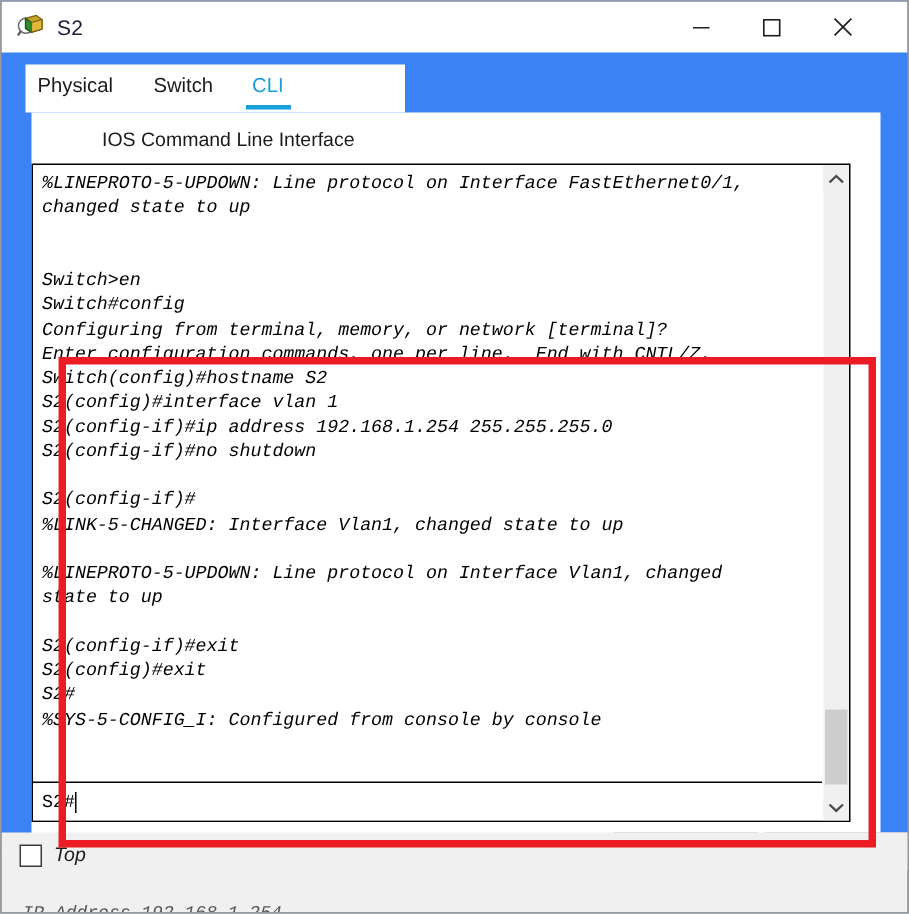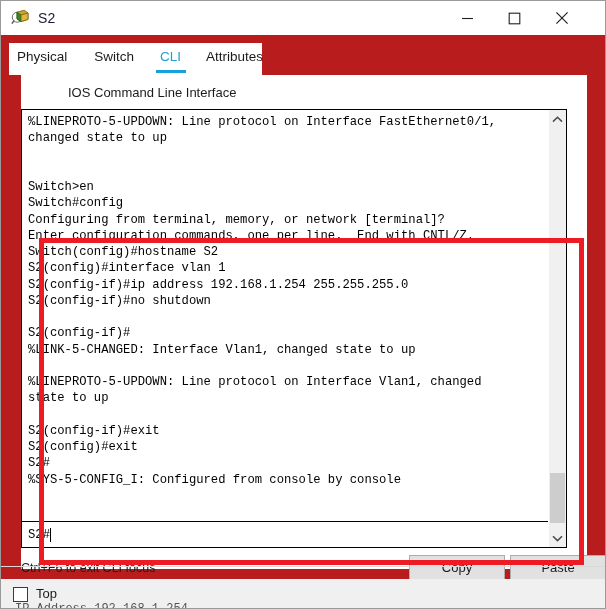--- a/index.html
+++ b/index.html
@@ -16,21 +16,21 @@
   }
 
   
   #window {
     position: absolute;
     left: 0; top: 0;
     width: 606px;
     height: 609px;
     box-sizing: border-box;
     border: 1px solid #9a9a9a;
-    background: #b91c1c;
+    background: #3b82f6;
     overflow: hidden;
   }
 
   
   #titlebar {
     position: absolute;
     left: 0; top: 0;
     width: 604px;
     height: 34px;
     background: #ffffff;
@@ -61,21 +61,21 @@
     background: transparent;
   }
   #btn-min  { right: 115px; }
   #btn-max  { right: 68px; }
   #btn-close{ right: 20px; }
   .winbtn svg { display: block; }
 
   
   #tabstrip {
     position: absolute;
-    left: 8px; top: 42px;
+    left: 16px; top: 42px;
     width: 253px;
     height: 32px;
     background: #ffffff;
     display: flex;
     align-items: flex-start;
   }
   .tab {
     position: relative;
     font-size: 13.5px;
     color: #1b1b1b;
@@ -132,20 +132,21 @@
     right: 18px;
     bottom: 26px;
     padding: 4px 3px 0 6px;
     box-sizing: border-box;
     font-family: "Liberation Mono", "DejaVu Sans Mono", monospace;
     font-size: 12.2px;
     line-height: 16.25px;
     color: #000000;
     white-space: pre;
     overflow: hidden;
+    font-style: italic;
   }
   #terminal-out .ln { display: block; height: 16.25px; }
 
   
   #cmd-row {
     position: absolute;
     left: 0; bottom: 0;
     right: 18px;
     height: 26px;
     border-top: 1px solid #000000;
@@ -233,22 +234,23 @@
     box-sizing: border-box;
   }
   #btn-copy  { left: 388px; width: 96px; }
   #btn-paste { left: 489px; width: 96px; }
 
   
   #bottombar {
     position: absolute;
     left: 0; bottom: 0;
     width: 604px;
-    height: 29px;
+    height: 53px;
     background: #f0f0f0;
+    font-style: italic;
   }
   #top-check {
     position: absolute;
     left: 12px; top: 8px;
     width: 15px; height: 15px;
     background: #ffffff;
     border: 1px solid #3b3b3b;
     box-sizing: border-box;
   }
   #top-label {
@@ -317,23 +319,20 @@
   <div id="tabstrip">
     <div class="tab t-physical">
       <span>Physical</span>
     </div>
     <div class="tab t-config">
       <span>Switch</span>
     </div>
     <div class="tab t-cli">
       <span>CLI</span>
       <span class="underline"></span>
-    </div>
-    <div class="tab t-attributes">
-      <span>Attributes</span>
     </div>
   </div>
 
   <div id="panel">
 
     <div id="ios-header">IOS Command Line Interface</div>
 
     <div id="terminal-wrap">
 
       <div id="terminal-out"><span class="ln">%LINEPROTO-5-UPDOWN: Line protocol on Interface FastEthernet0/1,</span><span class="ln">changed state to up</span><span class="ln">&nbsp;</span><span class="ln">&nbsp;</span><span class="ln">Switch&gt;en</span><span class="ln">Switch#config</span><span class="ln">Configuring from terminal, memory, or network [terminal]?</span><span class="ln">Enter configuration commands, one per line.  End with CNTL/Z.</span><span class="ln">Switch(config)#hostname S2</span><span class="ln">S2(config)#interface vlan 1</span><span class="ln">S2(config-if)#ip address 192.168.1.254 255.255.255.0</span><span class="ln">S2(config-if)#no shutdown</span><span class="ln">&nbsp;</span><span class="ln">S2(config-if)#</span><span class="ln">%LINK-5-CHANGED: Interface Vlan1, changed state to up</span><span class="ln">&nbsp;</span><span class="ln">%LINEPROTO-5-UPDOWN: Line protocol on Interface Vlan1, changed</span><span class="ln">state to up</span><span class="ln">&nbsp;</span><span class="ln">S2(config-if)#exit</span><span class="ln">S2(config)#exit</span><span class="ln">S2#</span><span class="ln">%SYS-5-CONFIG_I: Configured from console by console</span></div>

